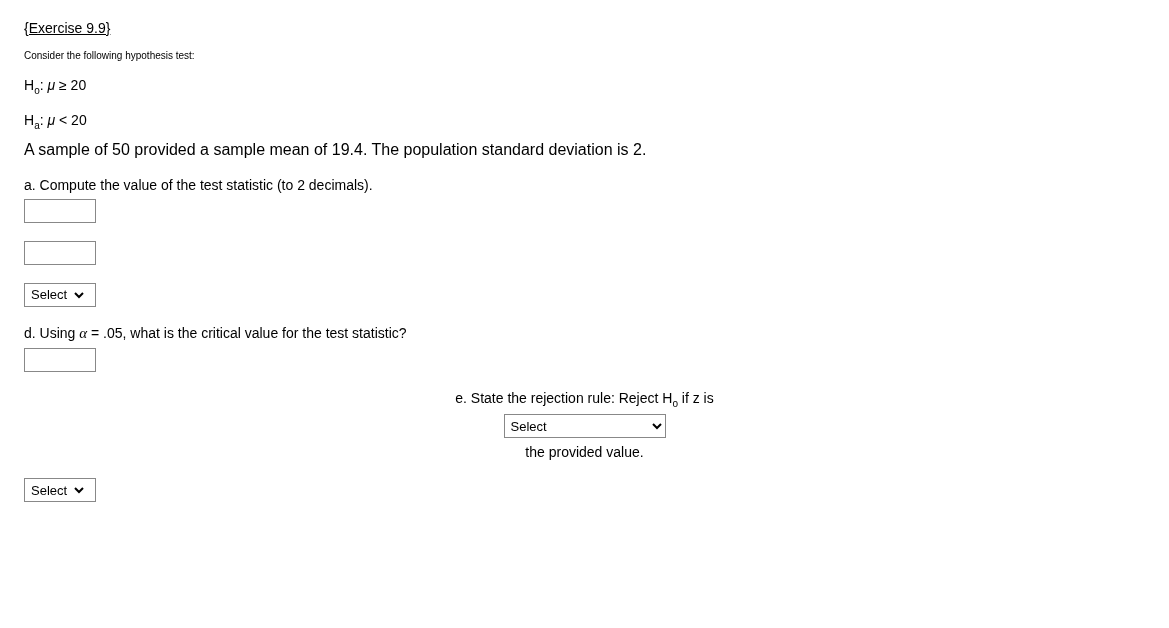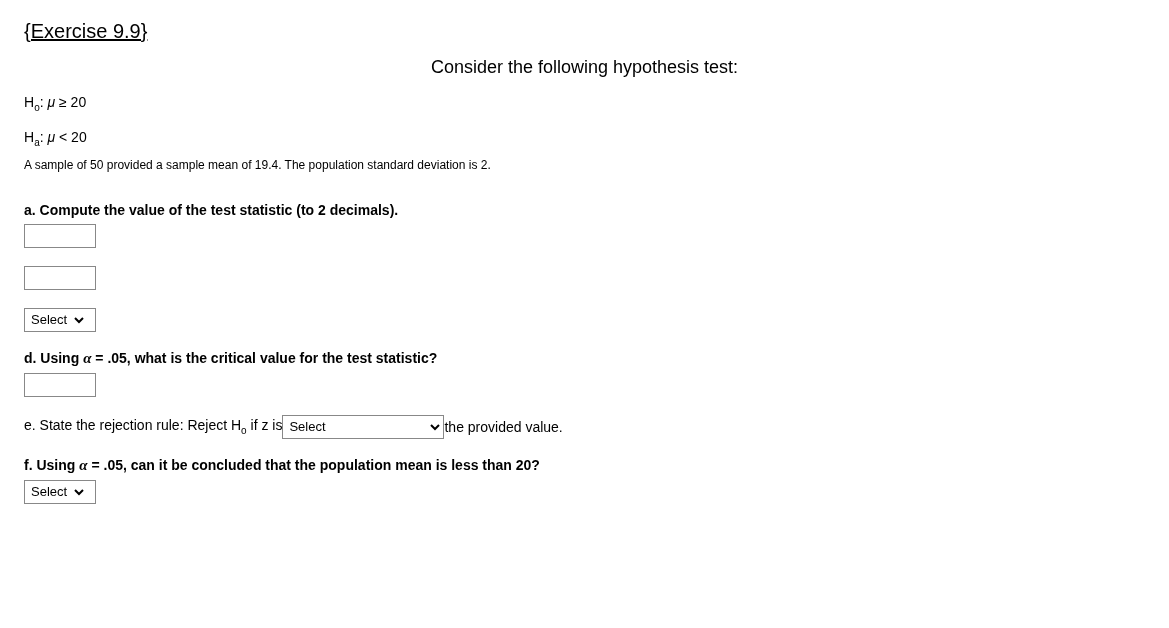--- a/index.html
+++ b/index.html
@@ -10,45 +10,43 @@
     body {
       font-family: Arial, sans-serif;
       font-size: 14px;
       color: #000;
       background: #fff;
       padding: 20px 24px;
       width: 1169px;
       min-height: 628px;
     }
     .exercise-title {
-      font-size: 20px;
+      font-size: 14px;
       text-decoration: underline;
       margin-bottom: 14px;
     }
     .intro-text {
       margin-bottom: 14px;
-      font-size: 18px;
-      text-align: center;
+      font-size: 10px;
     }
     .hypothesis {
       margin-bottom: 10px;
       font-size: 14px;
       margin-top: 16px;
     }
     .sample-info {
-      margin-bottom: 30px;
-      font-size: 12px;
+      margin-bottom: 18px;
+      font-size: 16px;
     }
     .question-block {
       margin-bottom: 18px;
     }
     .question-label {
       font-size: 14px;
       margin-bottom: 6px;
-      font-weight: bold;
     }
     .text-input {
       width: 72px;
       height: 24px;
       border: 1px solid #888;
       font-size: 13px;
       padding: 2px 4px;
       display: block;
     }
     .select-dropdown {
@@ -66,22 +64,24 @@
       background: transparent;
       font-size: 13px;
       height: 22px;
       outline: none;
       cursor: pointer;
       min-width: 60px;
     }
     .inline-question {
       display: flex;
       align-items: center;
+      gap: 6px;
       flex-wrap: wrap;
       font-size: 14px;
+      flex-direction: column;
     }
     .inline-select {
       display: inline-flex;
       align-items: center;
       border: 1px solid #888;
       height: 24px;
       background: #fff;
     }
     .inline-select select {
       border: none;
@@ -161,23 +161,20 @@
         <option>greater than or equal to</option>
         <option>less than</option>
         <option>greater than</option>
       </select>
     </div>
     <span>the provided value.</span>
   </div>
 </div>
 
 <div class="question-block">
-  <div class="question-label">
-    f. Using <span class="alpha-symbol">α</span> = .05, can it be concluded that the population mean is less than 20?
-  </div>
   <div class="select-dropdown">
     <select>
       <option>Select</option>
       <option>Yes</option>
       <option>No</option>
     </select>
   </div>
 </div>
 
 </body></html>

